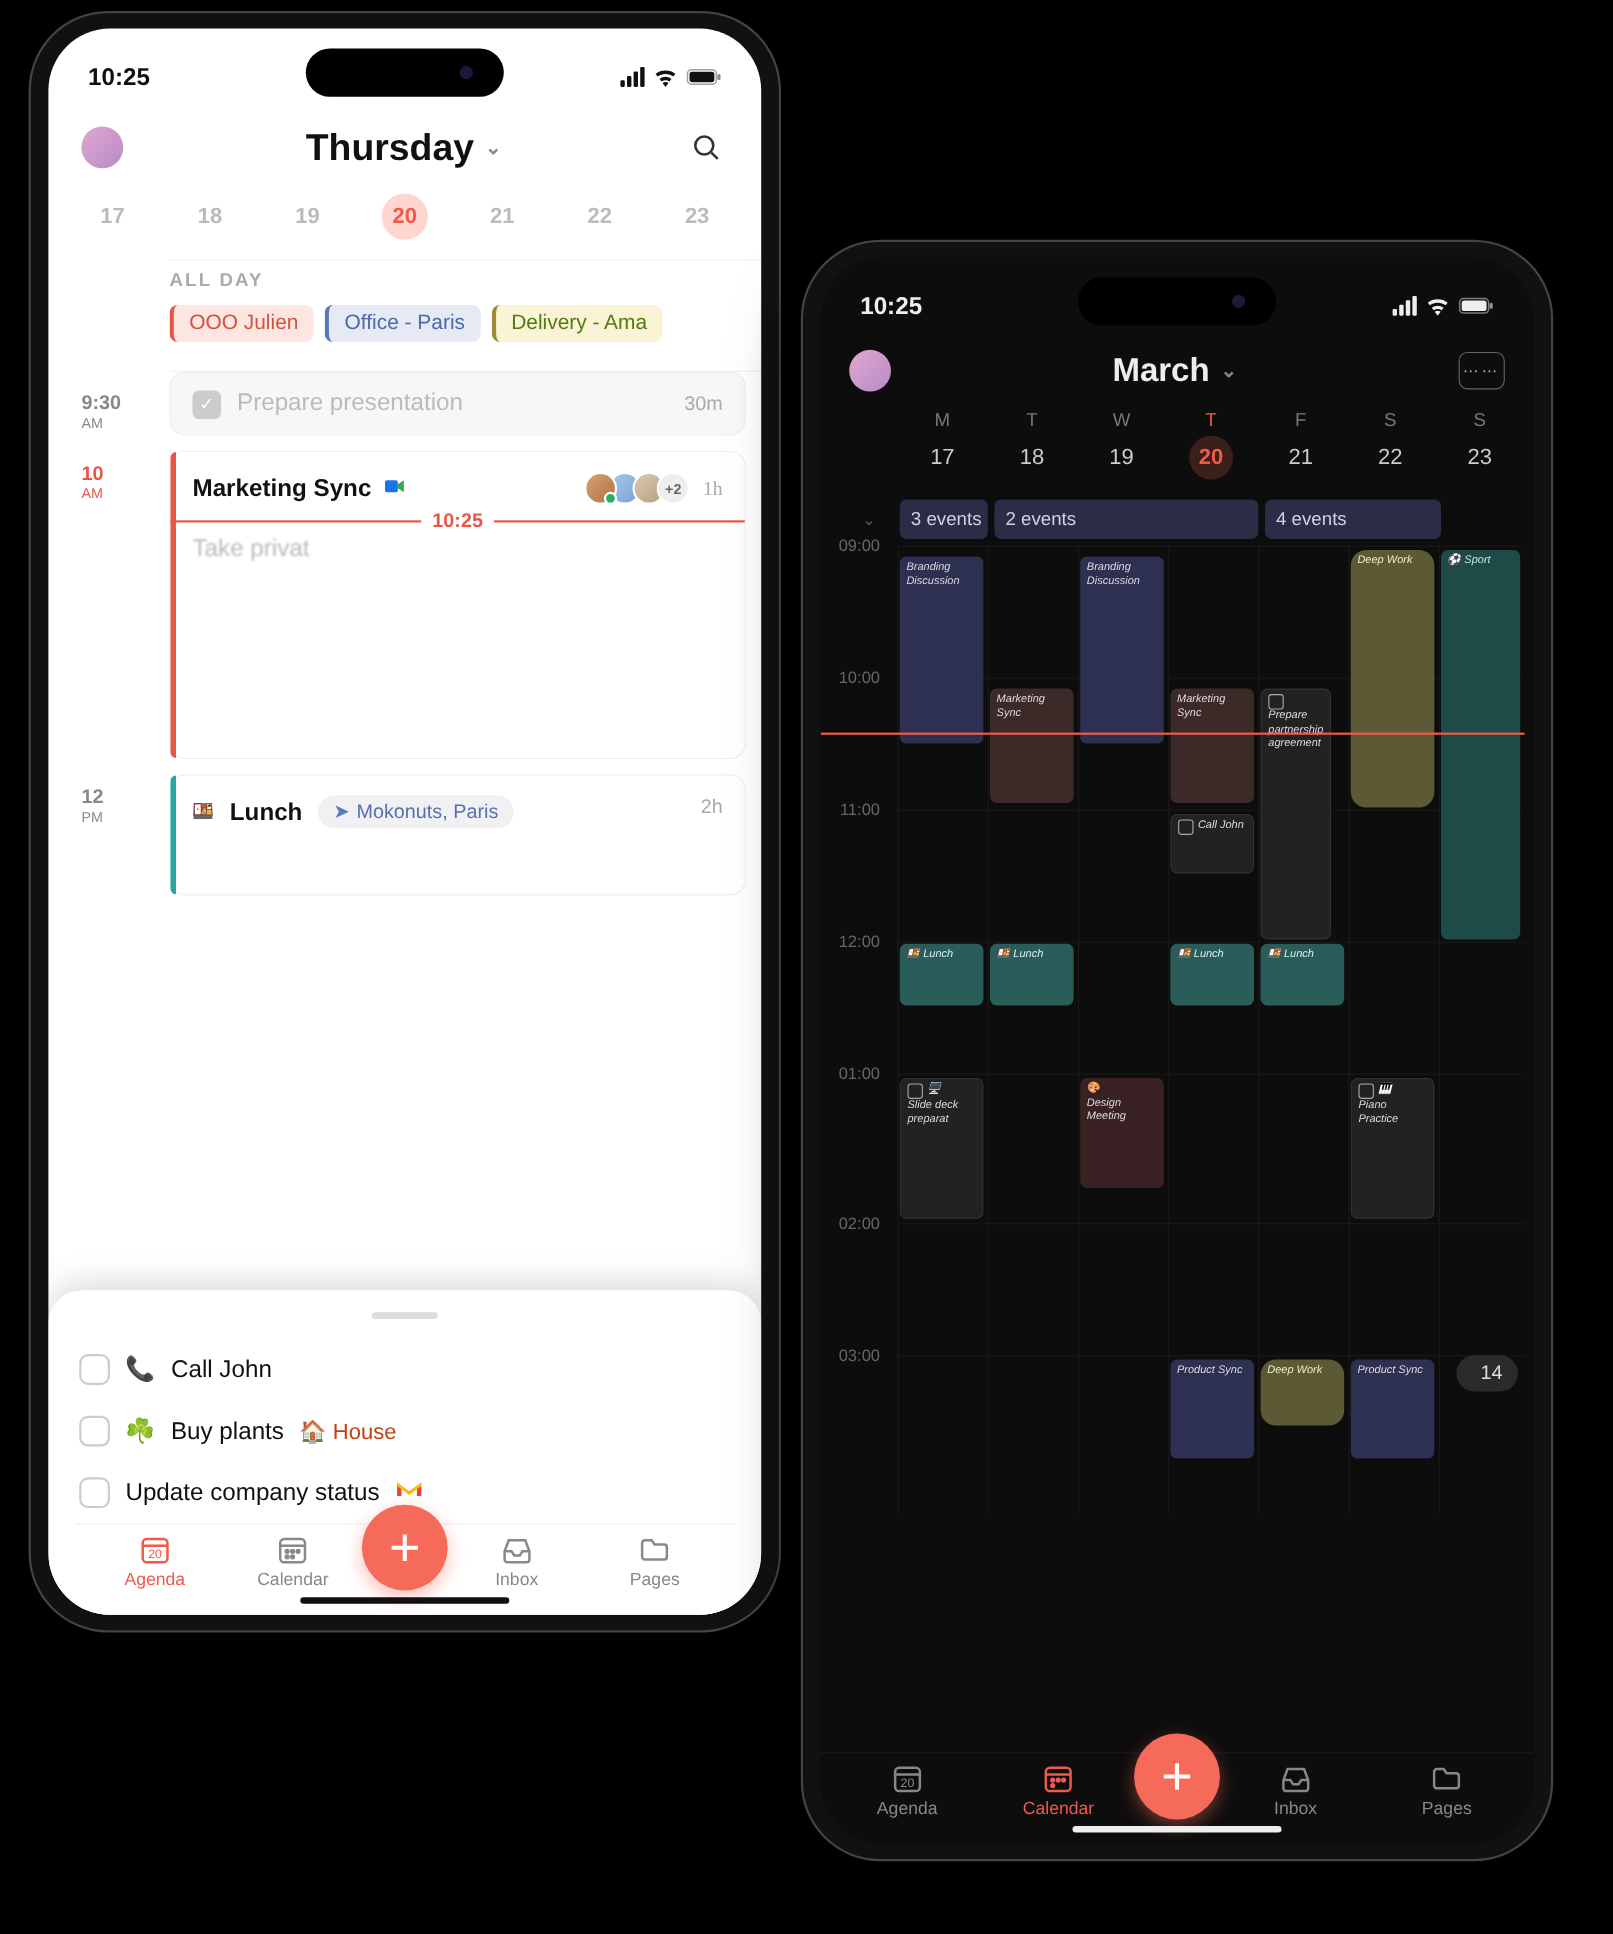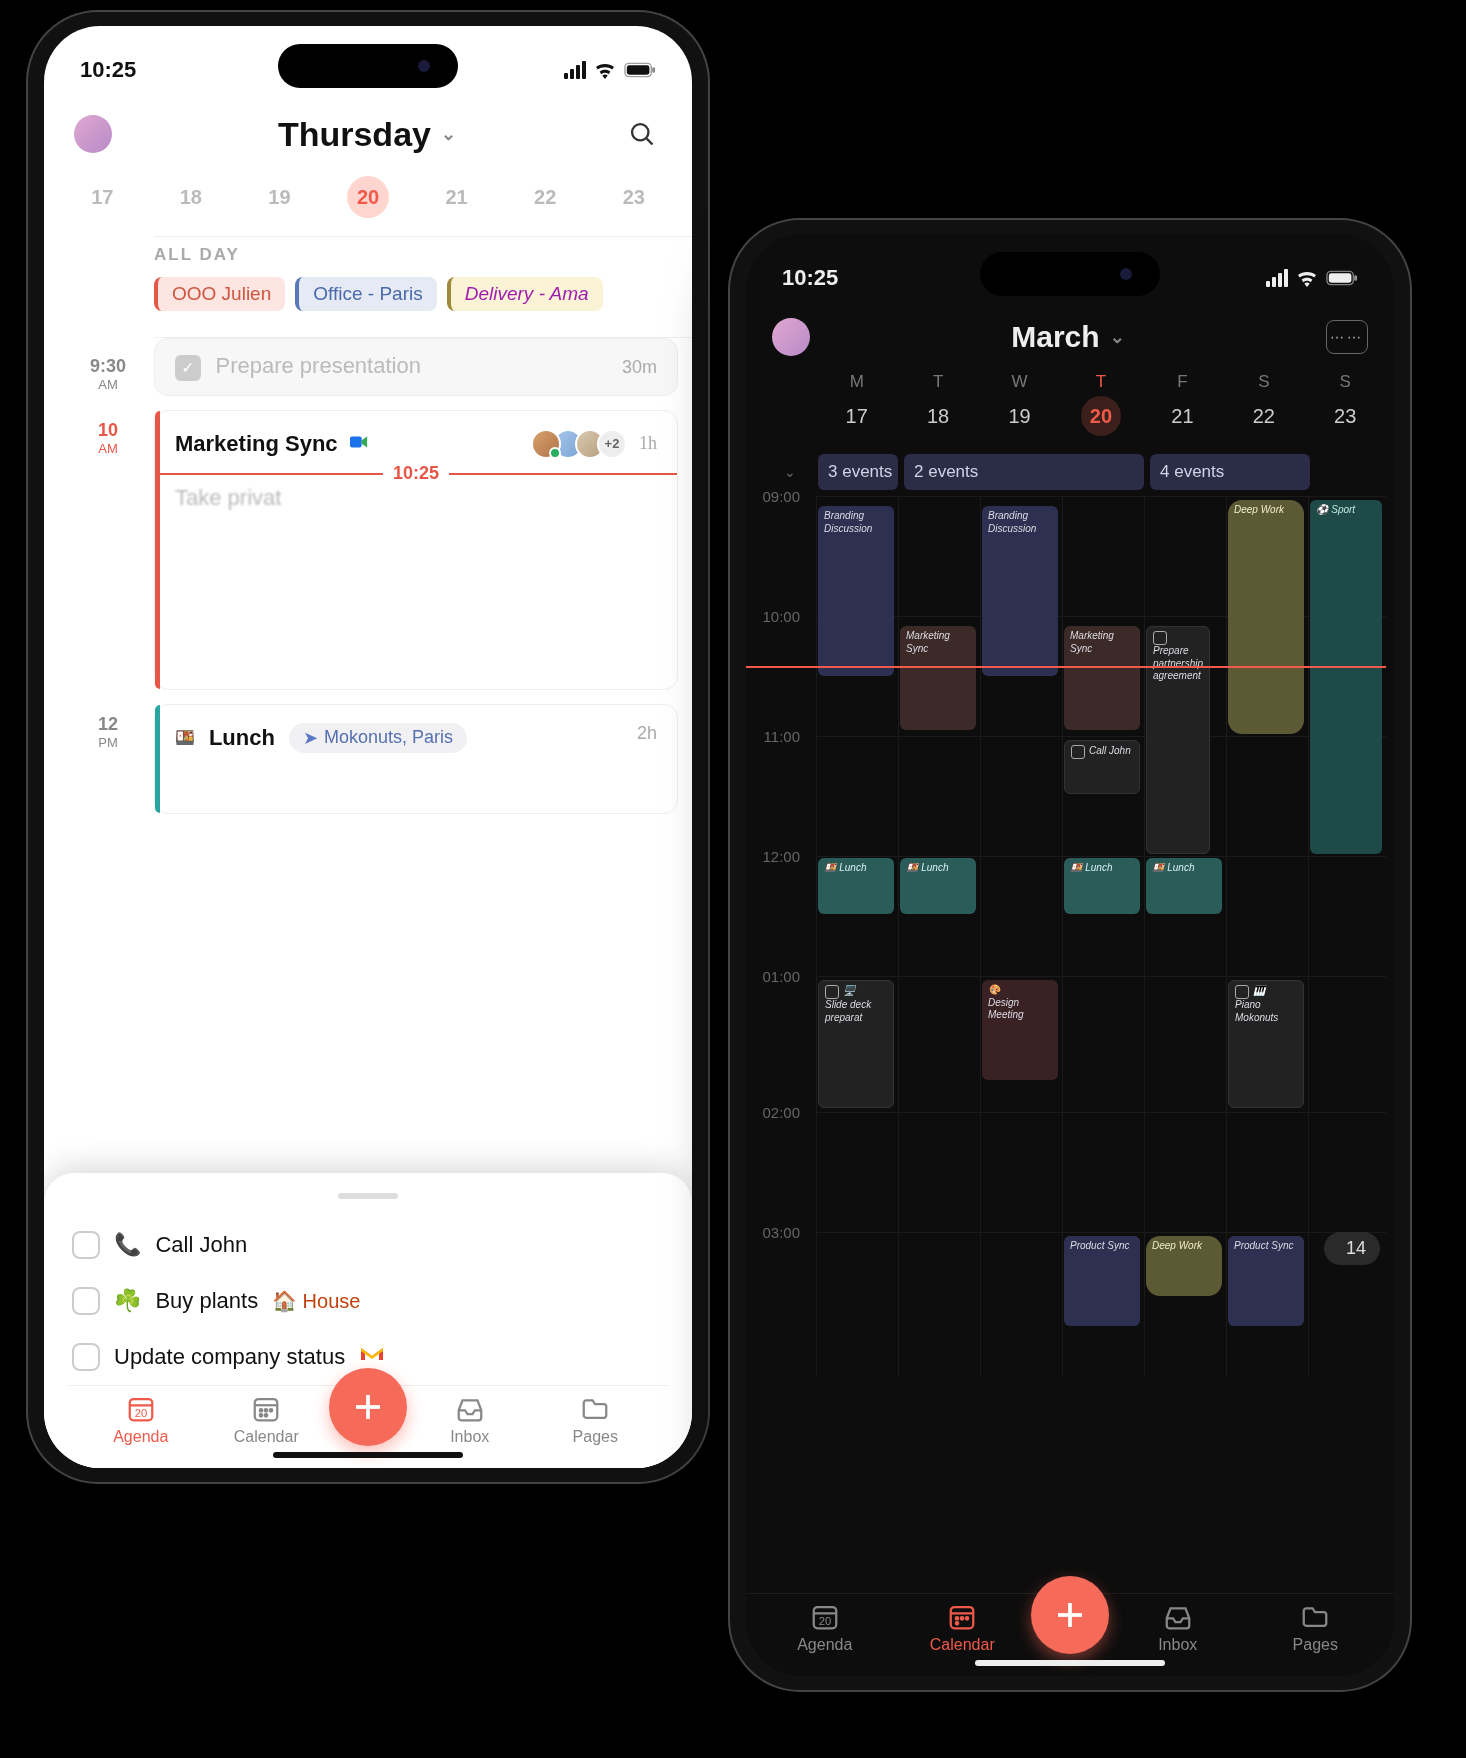--- a/index.html
+++ b/index.html
@@ -79,23 +79,23 @@
   .day-num { width:42px; height:42px; display:flex; align-items:center; justify-content:center; border-radius:50%; font-weight:600; }
   .day-num.today { background:#ffd6cf; color:#ef5a4a; }
 
   .section-label { padding: 8px 0 12px 110px; color:#aaa; font-size:17px; letter-spacing:2px; font-weight:600; }
   .hr-light { border-top:1px solid #eee; margin-left:110px; }
 
   .allday-row { display:flex; gap:10px; padding-left:110px; overflow:hidden; }
   .chip { border-radius:8px; padding:6px 14px; font-size:19px; font-weight:500; white-space:nowrap; border-left:4px solid transparent;}
   .chip-red { background:#fde6e2; color:#d0543f; border-left-color:#e35846; }
   .chip-blue{ background:#e5eaf5; color:#4a6aaa; border-left-color:#5a78b8; }
-  .chip-yel { background:#fbf3d6; color:#a21caf; border-left-color:#a08a3a;font-style:italic; }
-
-  .time-col { position:absolute; left:30px; width:68px; text-align:center; font-size:18px; color:#888; font-weight:600;}
+  .chip-yel { background:#fbf3d6; color:#4d7c0f; border-left-color:#a08a3a; }
+
+  .time-col { position:absolute; left:30px; width:68px; text-align:left; font-size:18px; color:#888; font-weight:600;}
   .time-col small{ display:block; font-size:13px; font-weight:500;}
   .time-red { color:#e85648; }
 
   .card { margin-left:110px; margin-right:14px; background:#fff; border:1px solid #eee; border-radius:14px; padding:18px 20px; position:relative; }
   .card-stripe { position:absolute; left:0; top:0; bottom:0; width:5px; border-radius:14px 0 0 14px; }
   .card .dur { position:absolute; right:20px; top:18px; color:#aaa; font-size:18px; }
   .card-title { font-weight:600; font-size:22px; display:flex; align-items:center; gap:10px; }
   .muted-card { background:#f7f7f7; color:#bbb; }
   .check-done { width:26px; height:26px; border-radius:6px; background:#ccc; display:inline-flex; align-items:center; justify-content:center; color:#fff; margin-right:10px; }
 
@@ -500,21 +500,21 @@
       <div class="ev ev-brown" style="left:318px; width:76px; top:130px; height:104px;">Marketing Sync</div>
       <div class="ev ev-gray" style="left:318px; width:76px; top:244px; height:54px;"><span class="cb"></span><span>Call John</span></div>
       <div class="ev ev-teal" style="left:318px; width:76px; top:362px; height:56px;">🍱 <span>Lunch</span></div>
       <div class="ev ev-navy" style="left:318px; width:76px; top:740px; height:90px;">Product Sync</div>
 
       <div class="ev ev-gray" style="left:400px; width:64px; top:130px; height:228px;"><span class="cb"></span><span>Prepare partnership agreement</span></div>
       <div class="ev ev-teal" style="left:400px; width:76px; top:362px; height:56px;">🍱 <span>Lunch</span></div>
       <div class="ev ev-olive" style="left:400px; width:76px; top:740px; height:60px;">Deep Work</div>
 
       <div class="ev ev-olive" style="left:482px; width:76px; top:4px; height:234px;">Deep Work</div>
-      <div class="ev ev-gray" style="left:482px; width:76px; top:484px; height:128px;"><span class="cb"></span>🎹<br><span>Piano Mokonuts</span></div>
+      <div class="ev ev-gray" style="left:482px; width:76px; top:484px; height:128px;"><span class="cb"></span>🎹<br><span>Piano Practice</span></div>
       <div class="ev ev-navy" style="left:482px; width:76px; top:740px; height:90px;">Product Sync</div>
 
       <div class="ev ev-tealD" style="left:564px; width:72px; top:4px; height:354px;">⚽ <span>Sport</span></div>
 
       <div class="now-line" style="top:170px;">
         
       </div>
 
       <div class="ev-14" style="top:736px;">
         <span class="cb" style="border-color:#888;"></span>

